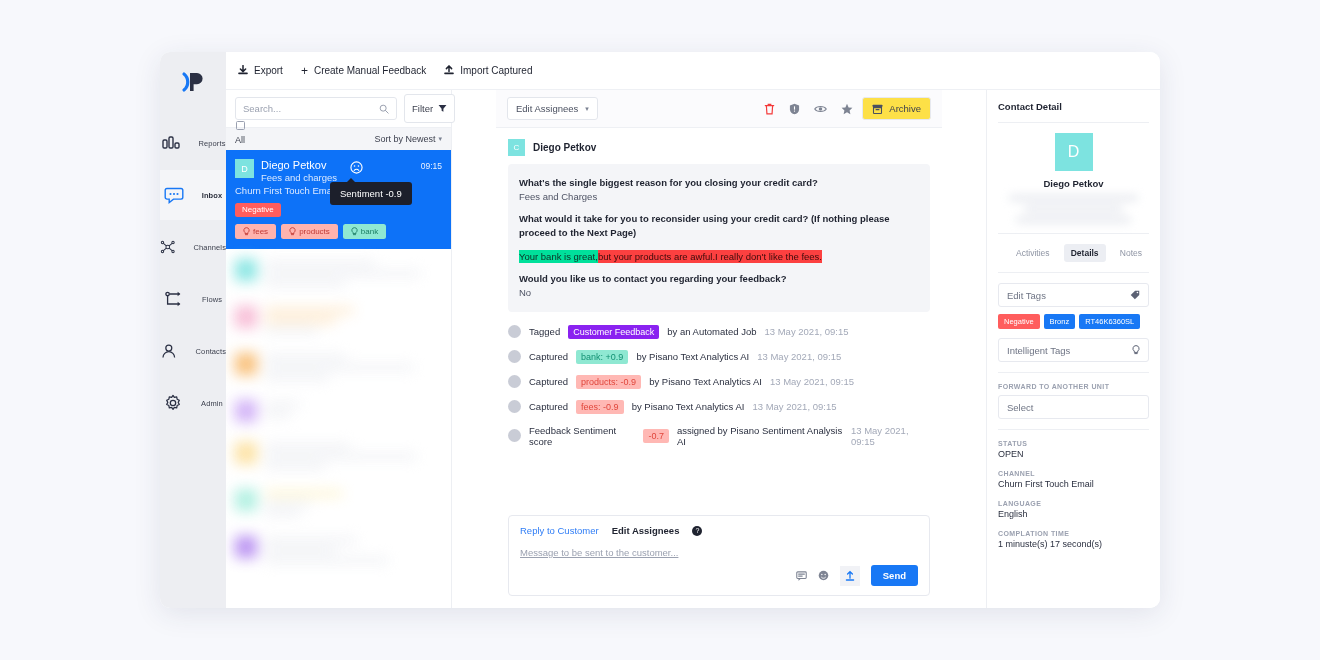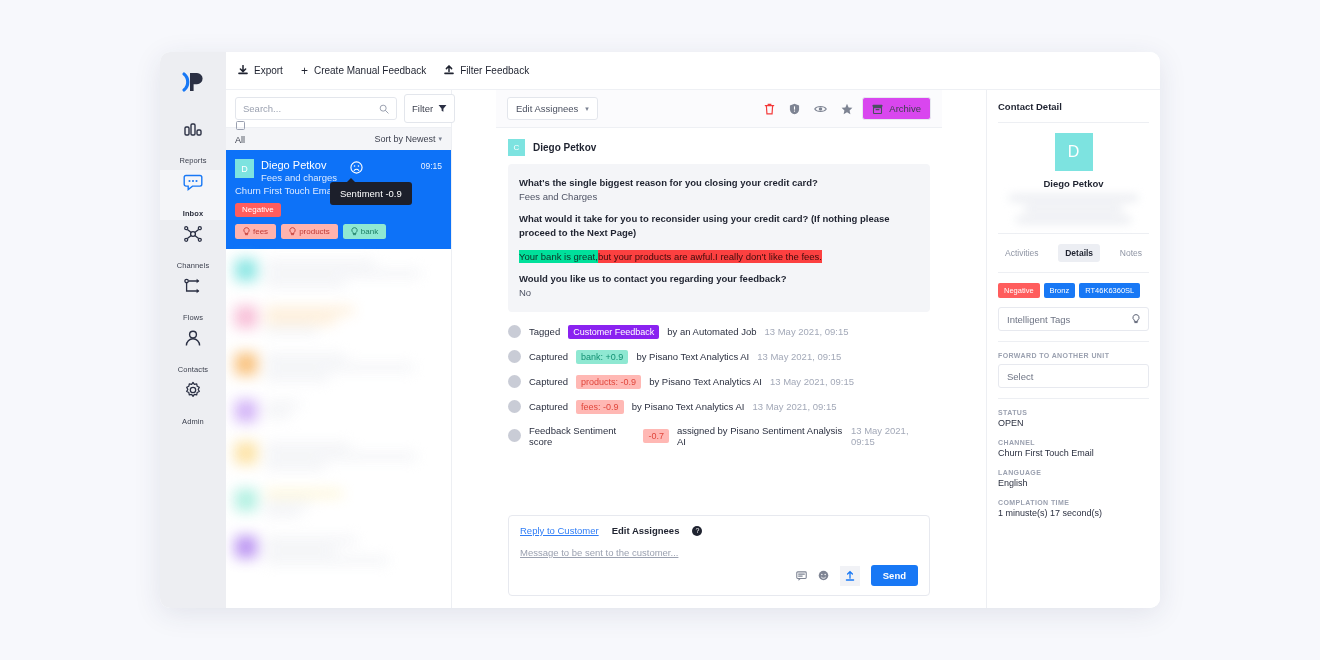--- a/index.html
+++ b/index.html
@@ -24,21 +24,21 @@
   .rail {
     width: 66px; flex: 0 0 66px;
     background: #edeef2;
     display: flex; flex-direction: column;
     align-items: center;
     padding-top: 8px;
   }
   .logo { width: 46px; height: 44px; display:flex; align-items:center; justify-content:center; margin-bottom: 14px; }
   .rail-item {
     width: 66px; height: 50px;
-    display: flex; flex-direction: column;
+    display: flex; flex-direction: row;
     align-items: center; justify-content: center;
     gap: 18px;
     cursor: pointer;
     margin-bottom: 2px;
   }
   .rail-item.active { background: #f4f5f8; }
   .rail-item .lbl { font-size: 7.5px; color: #3b3f4d; letter-spacing: .1px; }
   .rail-item.active .lbl { font-weight: bold; color: #2b2f3d; }
   .rail-item svg { display:block; }
 
@@ -116,21 +116,21 @@
     border-bottom:1px solid #eef0f4; gap:9px; background:#fbfbfd;
   }
   .assignbtn {
     height:23px; border:1px solid #e3e6ec; background:#fff; border-radius:3px;
     display:flex; align-items:center; gap:7px; padding: 0 8px;
     font-size:9.5px; color:#4a5060; cursor:pointer;
   }
   .tbicons { margin-left:auto; display:flex; align-items:center; gap:14px; }
   .tbi { cursor:pointer; display:flex; }
   .archbtn {
-    height:23px; border:1px solid #e7e9ef; background:#d946ef; border-radius:3px;
+    height:23px; border:1px solid #e7e9ef; background:#fde047; border-radius:3px;
     display:flex; align-items:center; gap:6px; padding:0 9px;
     font-size:9.5px; color:#3b3f4d; cursor:pointer;
   }
 
   .cbody { flex:1; overflow:hidden; padding: 11px 12px 0 12px; }
   .msghead { display:flex; align-items:center; gap:8px; margin-bottom:8px; }
   .msgav { width:17px; height:17px; background:#7de3e0; color:#fff; font-size:8px;
            display:flex; align-items:center; justify-content:center; }
   .msgname { font-size:10px; font-weight:bold; color:#1f2330; }
   .msgcard { background:#f4f5f8; border-radius:4px; padding: 12px 11px; }
@@ -146,21 +146,21 @@
   .chip { padding: 2px 5px; border-radius:2px; font-size:9px; }
   .chip.purple { background:#8a22f0; color:#fff; }
   .chip.green  { background:#8fe8d2; color:#139173; }
   .chip.red    { background:#ffb8b4; color:#e0463b; }
   .ts { color:#a3a9b8; }
 
   .replywrap { padding: 0 12px 12px 12px; }
   .replybox { border:1px solid #e7e9ef; border-radius:4px; }
   .rtabs { display:flex; align-items:center; gap:13px; padding: 9px 11px 8px 11px; }
   .rtab { font-size:9.5px; cursor:pointer; }
-  .rtab.active { color:#2f7df6;text-decoration:underline; }
+  .rtab.active { color:#2f7df6; }
   .rtab.plain { color:#1f2330; font-weight:bold; }
   .qmark { width:10px; height:10px; border-radius:50%; background:#1f2330; color:#fff;
            font-size:7px; display:flex; align-items:center; justify-content:center; }
   .rinput { padding: 3px 11px 0 11px; font-size:9.5px; color:#9ba1b0;text-decoration:underline; }
   .ractions { display:flex; align-items:center; justify-content:flex-end;
               gap:11px; padding: 7px 11px 9px 11px; }
   .ibtn { cursor:pointer; display:flex; }
   .upbtn { width:20px; height:20px; background:#f1f2f6; display:flex;
            align-items:center; justify-content:center; cursor:pointer; }
   .sendbtn { background:#1878f5; color:#fff; font-size:9.5px; font-weight:bold;
@@ -170,21 +170,21 @@
   .right { width:174px; flex:0 0 174px; background:#fff; border-left:1px solid #edeff3;
            padding: 11px 11px 0 11px; overflow:hidden; }
   .rtitle { font-size:9.5px; font-weight:bold; color:#1f2330; }
   .hr { height:1px; background:#edeff3; margin: 10px 0; }
   .bigav { width:38px; height:38px; background:#7de3e0; color:#fff; font-size:16px;
            display:flex; align-items:center; justify-content:center; margin: 0 auto; }
   .bigname { text-align:center; font-size:9.5px; font-weight:bold; color:#1f2330; margin-top:7px; }
   .blurinfo { height:28px; margin-top:6px; filter: blur(5px); display:flex;
               flex-direction:column; gap:5px; align-items:center; }
   .bi { height:6px; border-radius:3px; background:#e6e8ee; }
-  .rtabsrow { display:flex; align-items:center; justify-content:space-between; }
+  .rtabsrow { display:flex; align-items:center; justify-content:space-between;margin-left:11px; }
   .rtb { font-size:8.5px; color:#8f95a4; padding: 4px 7px; border-radius:3px; cursor:pointer; }
   .rtb.active { background:#eceef3; color:#1f2330; font-weight:bold; }
   .field {
     border:1px solid #e7e9ef; border-radius:3px; height:24px;
     display:flex; align-items:center; justify-content:space-between;
     padding: 0 8px; font-size:9.5px; color:#6e7484; cursor:pointer; background:#fff;
   }
   .tagsrow { display:flex; gap:4px; margin: 7px 0 9px 0; }
   .rtag { font-size:7.5px; padding: 3px 6px; border-radius:2px; color:#fff; }
   .rtag.red { background:#ff5d5d; }
@@ -275,21 +275,21 @@
       </div>
       <div style="display:flex; align-items:center; gap:6px; cursor:pointer;">
         <span style="font-size:12px;color:#1f2330;line-height:1;">+</span>
         <span style="font-size:10px;color:#1f2330;">Create Manual Feedback</span>
       </div>
       <div style="display:flex; align-items:center; gap:6px; cursor:pointer;">
         <svg width="10" height="11" viewBox="0 0 10 11">
           <path d="M5 6.6 V1 M2.4 3.6 L5 1 L7.6 3.6" stroke="#1f2330" stroke-width="1.5" fill="none" stroke-linecap="round"></path>
           <path d="M1 8.4 h8" stroke="#1f2330" stroke-width="1.6" stroke-linecap="round"></path>
         </svg>
-        <span style="font-size:10px;color:#1f2330;">Filter Feedback</span>
+        <span style="font-size:10px;color:#1f2330;">Import Captured</span>
       </div>
     </div>
 
     <div style="flex:1; display:flex; min-height:0;gap:44px;">
 
       <div class="listcol">
         <div class="searchrow">
           <div class="searchbox">
             <input placeholder="Search..." style="">
             <svg width="10" height="10" viewBox="0 0 12 12">
@@ -567,20 +567,27 @@
           <div class="bi" style="width:76%"></div>
         </div>
         <div class="hr"></div>
         <div class="rtabsrow">
           <span class="rtb">Activities</span>
           <span class="rtb active">Details</span>
           <span class="rtb">Notes</span>
         </div>
         <div class="hr"></div>
 
+        <div class="field">
+          <span>Edit Tags</span>
+          <svg width="10" height="10" viewBox="0 0 11 11">
+            <path d="M5.6 .8 H10.2 V5.4 L5.4 10.2 L.8 5.6 Z" fill="#5c6274"></path>
+            <circle cx="8.2" cy="2.8" r=".9" fill="#fff"></circle>
+          </svg>
+        </div>
         <div class="tagsrow">
           <span class="rtag red">Negative</span>
           <span class="rtag blue">Bronz</span>
           <span class="rtag blue">RT46K6360SL</span>
         </div>
 
         <div class="field">
           <span>Intelligent Tags</span>
           <svg width="8" height="10" viewBox="0 0 8 10">
             <path d="M4 .6a3 3 0 0 0-1.7 5.5V7.4h3.4V6.1A3 3 0 0 0 4 .6Z" fill="none" stroke="#5c6274" stroke-width="1"></path>

